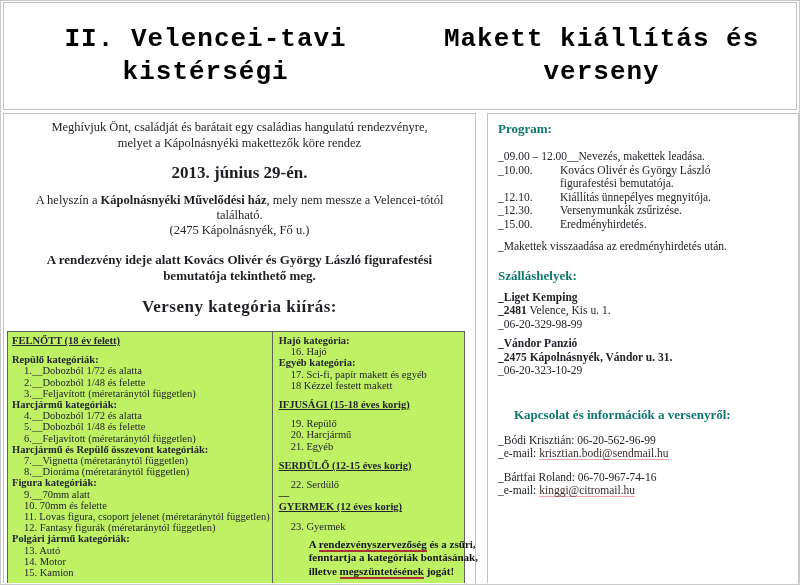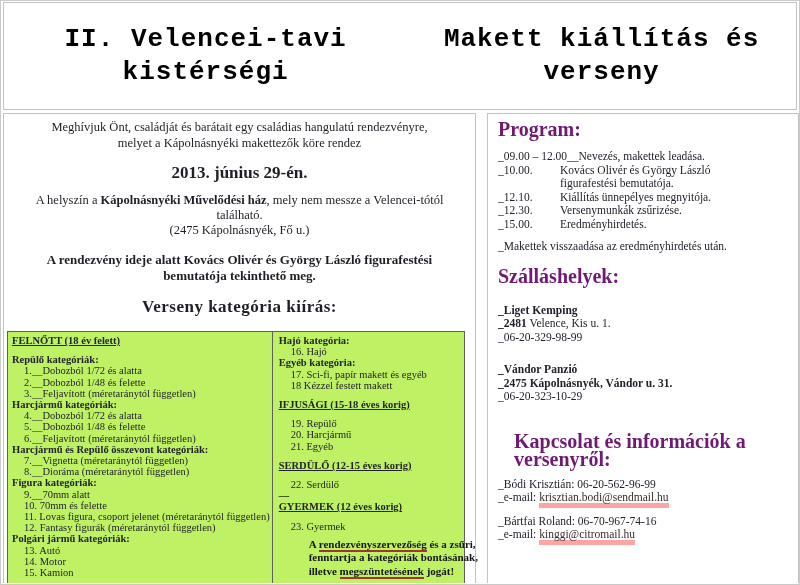--- a/index.html
+++ b/index.html
@@ -34,33 +34,33 @@
   .cl.gap { height:8px; }
   .cl.dash { font-weight:bold; }
 
   .closing-note { margin:6px 0 0 30px; font-size:11px; font-weight:bold; line-height:13.5px;
     white-space:nowrap; color:#14141c; }
   .closing-note .red-u { border-bottom:2px solid #a83232; }
 
   
   .right-cell { position:absolute; left:486px; top:112px; width:312px; bottom:1px;
     border:1px solid #c2c2c2; border-bottom:none; padding:6px 8px 0 10px; font-size:11.5px; line-height:13.5px; color:#22222c; }
-  .section-h { font-weight:bold; font-size:20px; line-height:18px; color:#701a75; }
+  .section-h { font-weight:bold; font-size:13px; line-height:18px; color:#0f766e; }
   .program-rows { margin-top:12px; }
   .prg-row { display:flex; }
   .prg-time { flex:0 0 auto; min-width:62px; white-space:nowrap; }
   .prg-desc { flex:0 1 auto; max-width:185px; }
   .program-note { margin-top:9px; }
   .lodging-h { margin-top:13px; }
-  .lodging-entry { margin-top:19px; }
+  .lodging-entry { margin-top:6px; }
   .lodge-name { font-weight:bold; }
   .lodge-addr .b { font-weight:bold; }
   .contact-h { margin-top:28px;margin-left:16px; }
   .contact-entry { margin-top:10px; }
-  .email-link { border-bottom:5px solid #fca5a5; color:#3c2a2a; cursor:pointer; }
+  .email-link { border-bottom:1px solid #fca5a5; color:#3c2a2a; cursor:pointer; }
 </style>
 </head>
 <body>
 
 <div class="page">
 
   <div class="header-box">
     <div class="title-line">II. Velencei-tavi kistérségi</div>
     <div class="title-line">Makett kiállítás és verseny</div>
   </div>

